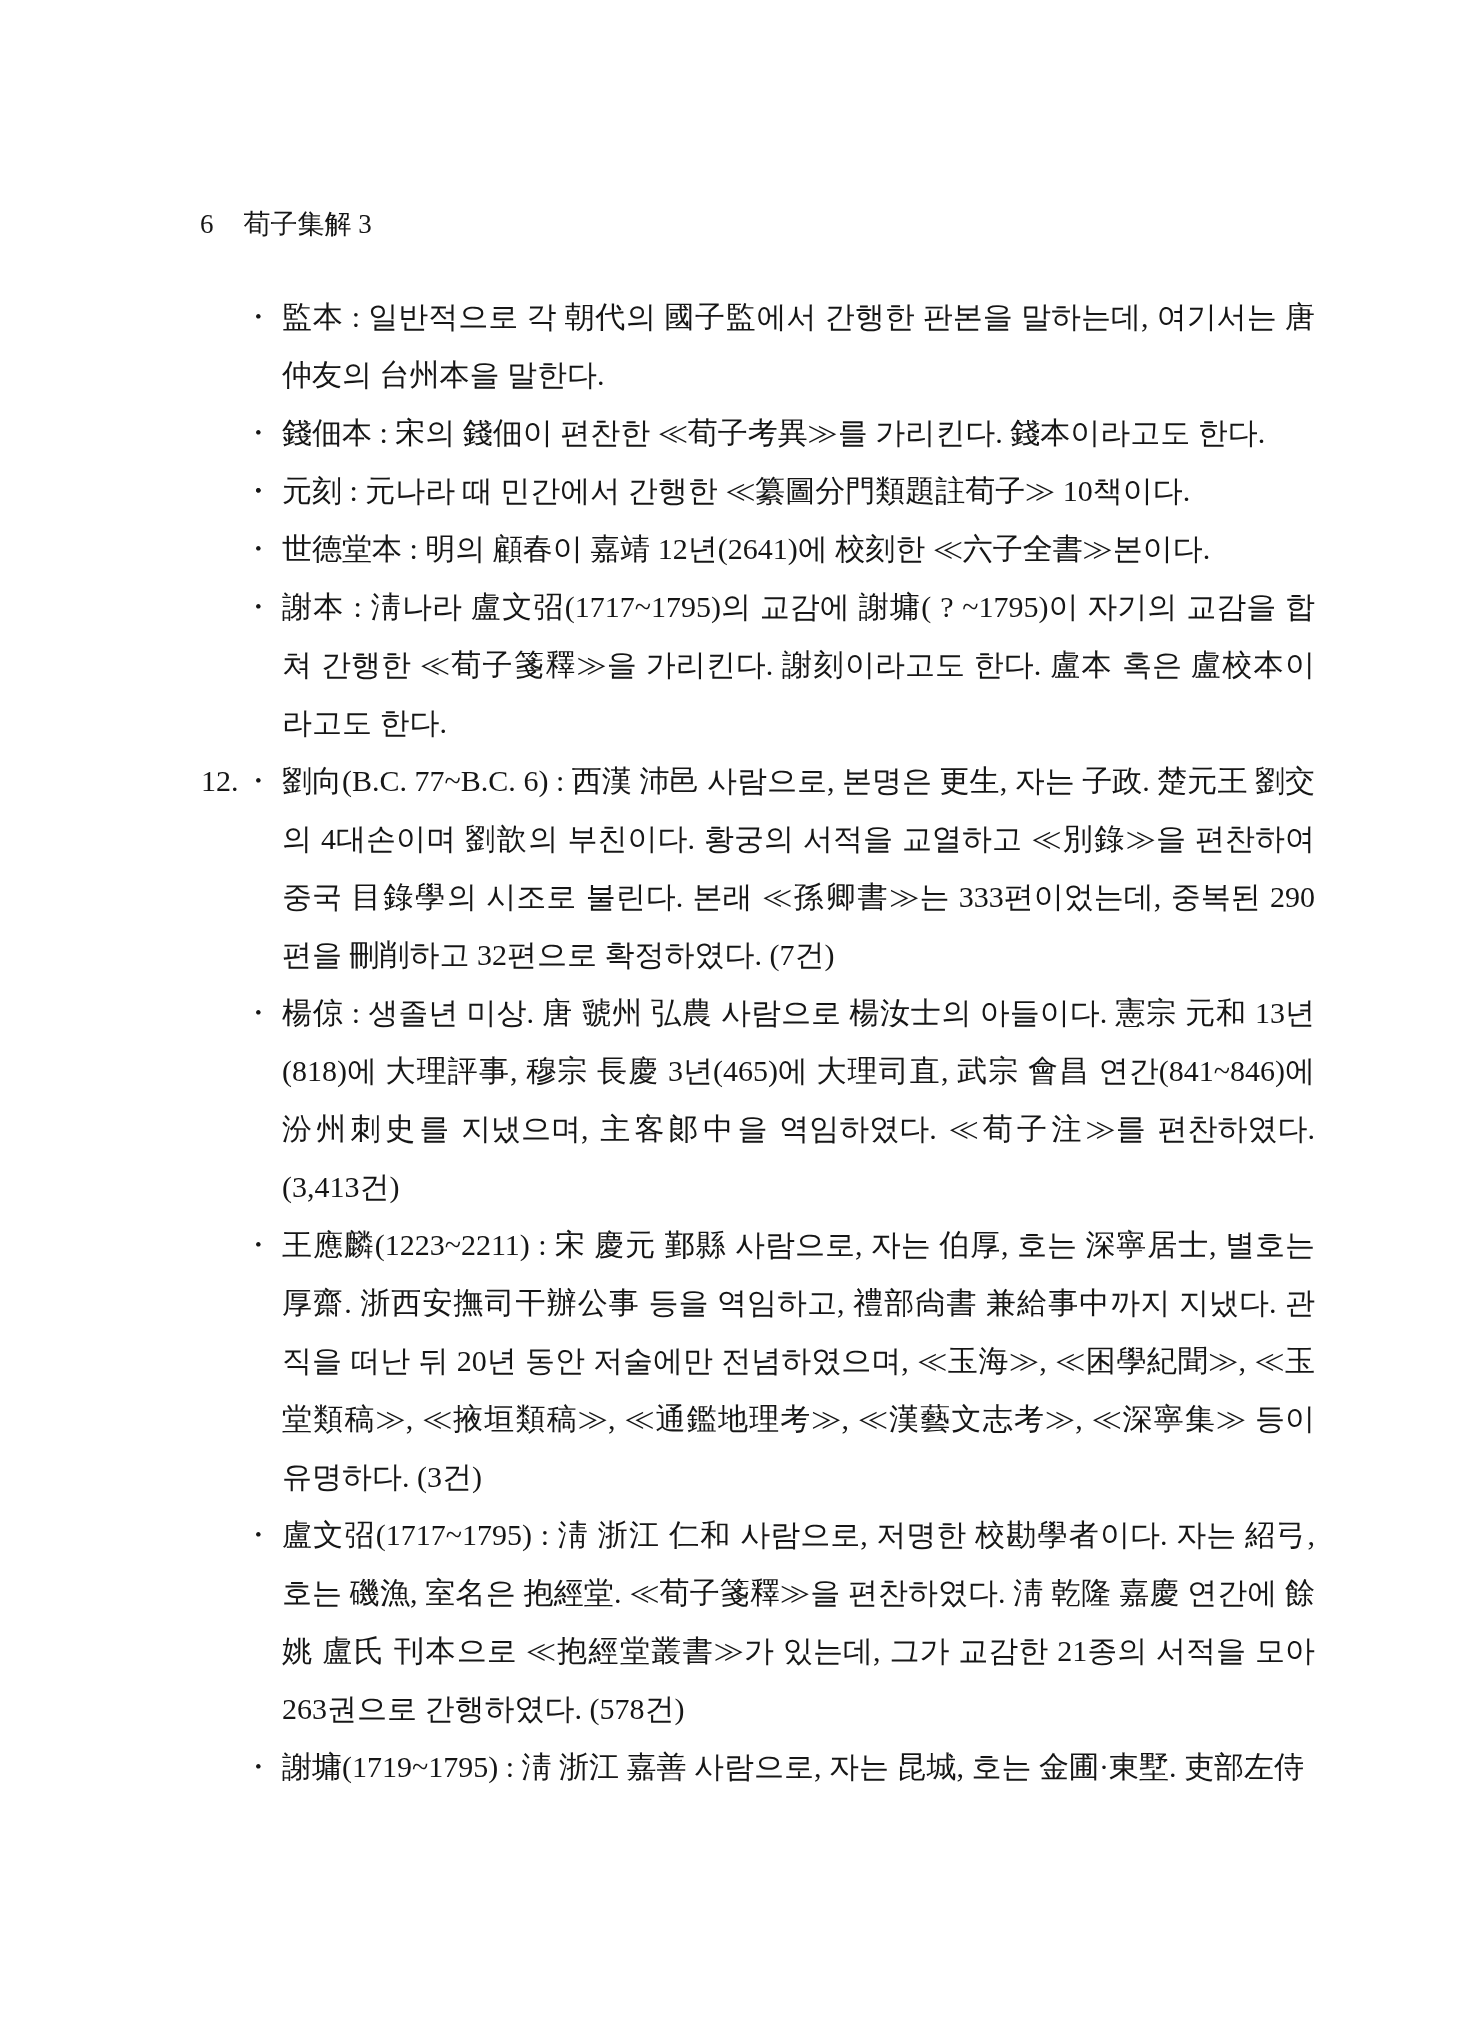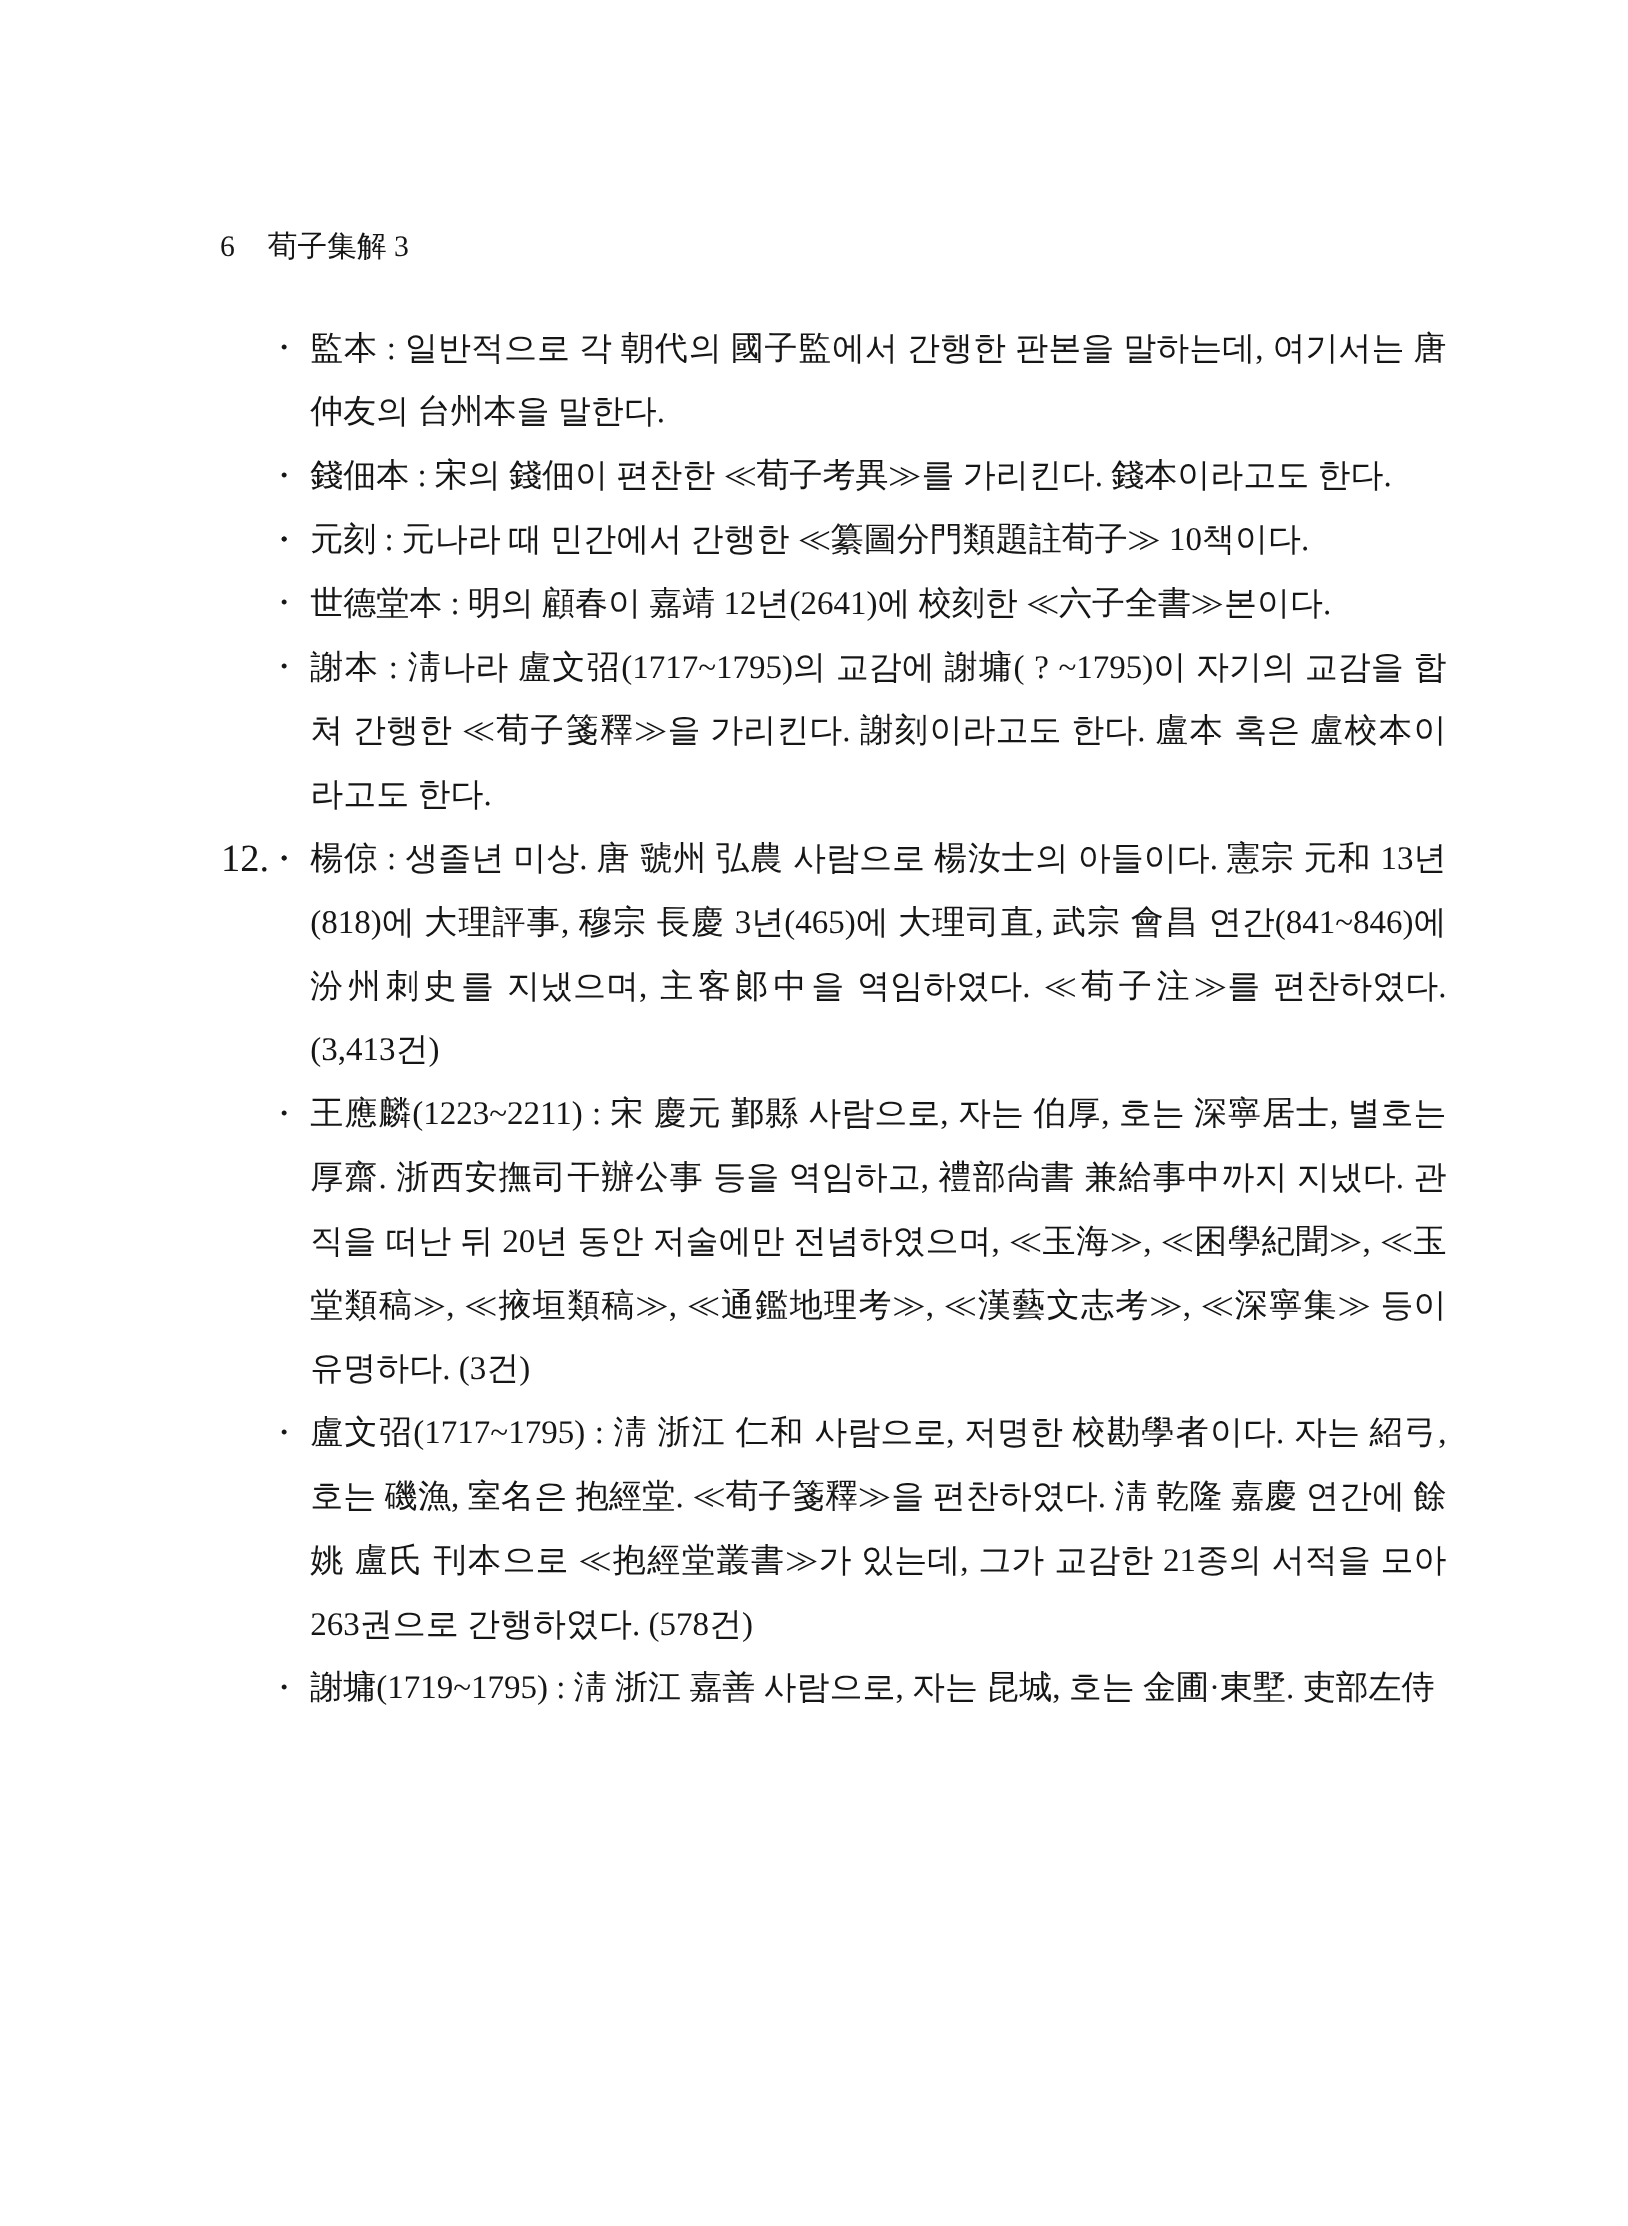--- a/index.html
+++ b/index.html
@@ -50,21 +50,21 @@
     position: absolute;
     top: 0;
     line-height: 58px;
   }
   .bullet-marker {
     left: -27px;
     font-size: 19px;
   }
   .num-marker {
     left: -52px;
-    font-size: 35px;
+    font-size: 30px;
   }
 </style>
 </head>
 <body>
 
 <div class="page">
 
   <div class="running-header">
     <span class="pagenum">6</span><span class="booktitle">荀子集解 3</span>
   </div>
@@ -98,20 +98,21 @@
     </div>
 
     <div>
       <div class="entry numbered">
         <span class="marker num-marker">12.</span>
       </div>
 
       <div>
         <div class="entry">
           <span class="marker bullet-marker">•</span>
+          <span class="txt">劉向(B.C. 77~B.C. 6) : 西漢 沛邑 사람으로, 본명은 更生, 자는 子政. 楚元王 劉交의 4대손이며 劉歆의 부친이다. 황궁의 서적을 교열하고 ≪別錄≫을 편찬하여 중국 目錄學의 시조로 불린다. 본래 ≪孫卿書≫는 333편이었는데, 중복된 290편을 刪削하고 32편으로 확정하였다. (7건)</span>
         </div>
         <div class="entry">
           <span class="marker bullet-marker">•</span>
           <span class="txt">楊倞 : 생졸년 미상. 唐 虢州 弘農 사람으로 楊汝士의 아들이다. 憲宗 元和 13년(818)에 大理評事, 穆宗 長慶 3년(465)에 大理司直, 武宗 會昌 연간(841~846)에 汾州刺史를 지냈으며, 主客郞中을 역임하였다. ≪荀子注≫를 편찬하였다. (3,413건)</span>
         </div>
         <div class="entry">
           <span class="marker bullet-marker">•</span>
           <span class="txt">王應麟(1223~2211) : 宋 慶元 鄞縣 사람으로, 자는 伯厚, 호는 深寧居士, 별호는 厚齋. 浙西安撫司干辦公事 등을 역임하고, 禮部尙書 兼給事中까지 지냈다. 관직을 떠난 뒤 20년 동안 저술에만 전념하였으며, ≪玉海≫, ≪困學紀聞≫, ≪玉堂類稿≫, ≪掖垣類稿≫, ≪通鑑地理考≫, ≪漢藝文志考≫, ≪深寧集≫ 등이 유명하다. (3건)</span>
         </div>
         <div class="entry">

